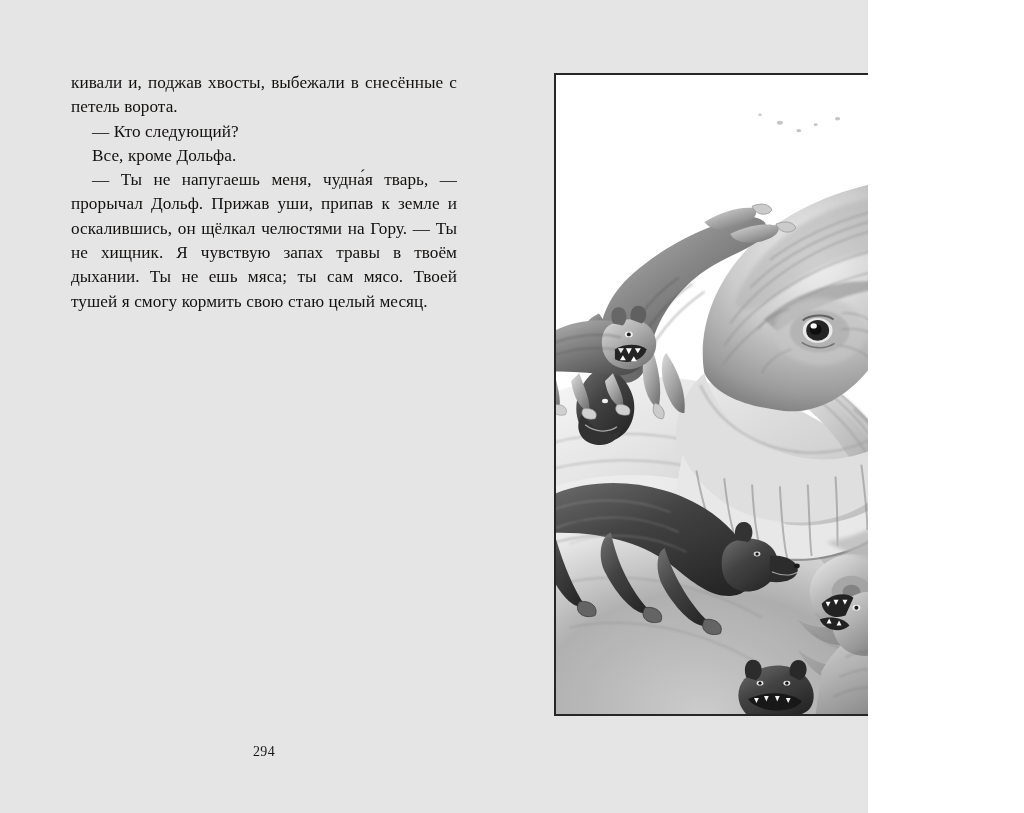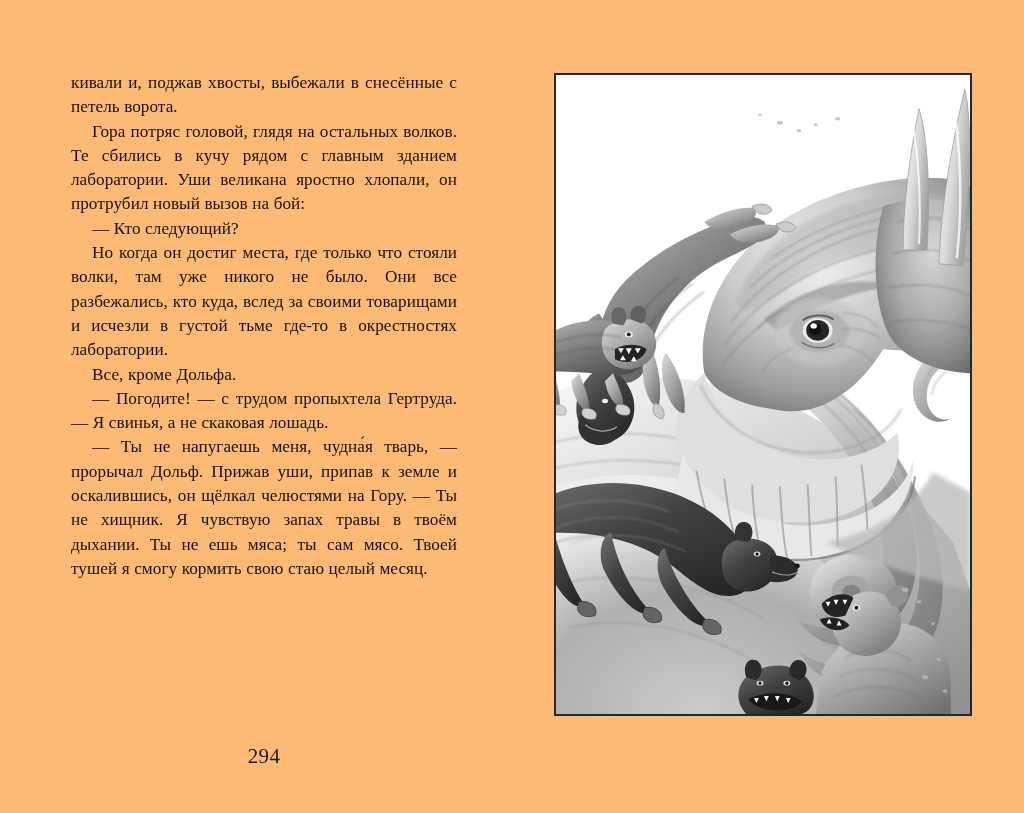--- a/index.html
+++ b/index.html
@@ -2,23 +2,23 @@
 <html><head>
 <meta charset="utf-8">
 <style>
   html, body {
     margin: 0;
     padding: 0;
     background: #ffffff;
   }
   .page {
     position: relative;
-    width: 1024px;
+    width: 868px;
     height: 813px;
-    background: #fdba74;
+    background: #e5e5e5;
     overflow: hidden;
     font-family: "Liberation Serif", "DejaVu Serif", serif;
   }
 
   
   .text-column {
     position: absolute;
     left: 71px;
     top: 71px;
     width: 386px;
@@ -36,21 +36,21 @@
   }
   .para.indent { text-indent: 21px; }
   .para.noindent { text-indent: 0; }
 
   .folio {
     position: absolute;
     left: 71px;
     top: 744px;
     width: 386px;
     text-align: center;
-    font-size: 21px;
+    font-size: 14px;
     color: #1a1816;
     letter-spacing: 0.4px;
   }
 
   
   .plate {
     position: absolute;
     left: 554px;
     top: 73px;
     width: 418px;
@@ -62,25 +62,22 @@
   }
   .plate svg { display: block; width: 100%; height: 100%; }
 </style>
 </head>
 <body>
 
 <div class="page">
 
   <div class="text-column">
     <p class="para noindent">кивали и, поджав хвосты, выбежали в снесённые с петель ворота.</p>
-    <p class="para indent">Гора потряс головой, глядя на остальных волков. Те сбились в кучу рядом с главным зданием лаборатории. Уши великана яростно хлопали, он протрубил новый вызов на бой:</p>
     <p class="para indent">— Кто следующий?</p>
-    <p class="para indent">Но когда он достиг места, где только что стояли волки, там уже никого не было. Они все разбежались, кто куда, вслед за своими товарищами и исчезли в густой тьме где-то в окрестностях лаборатории.</p>
     <p class="para indent">Все, кроме Дольфа.</p>
-    <p class="para indent">— Погодите! — с трудом пропыхтела Гертруда. — Я свинья, а не скаковая лошадь.</p>
     <p class="para indent">— Ты не напугаешь меня, чудна́я тварь, — прорычал Дольф. Прижав уши, припав к земле и оскалившись, он щёлкал челюстями на Гору. — Ты не хищник. Я чувствую запах травы в твоём дыхании. Ты не ешь мяса; ты сам мясо. Твоей тушей я смогу кормить свою стаю целый месяц.</p>
   </div>
 
   <div class="folio">294</div>
 
   <div class="plate">
     <svg viewBox="0 0 418 643" preserveAspectRatio="xMidYMid slice">
       <defs>
         <radialGradient id="headG" cx="42%" cy="35%" r="72%">
           <stop offset="0%" stop-color="#f2f2f2"></stop>

